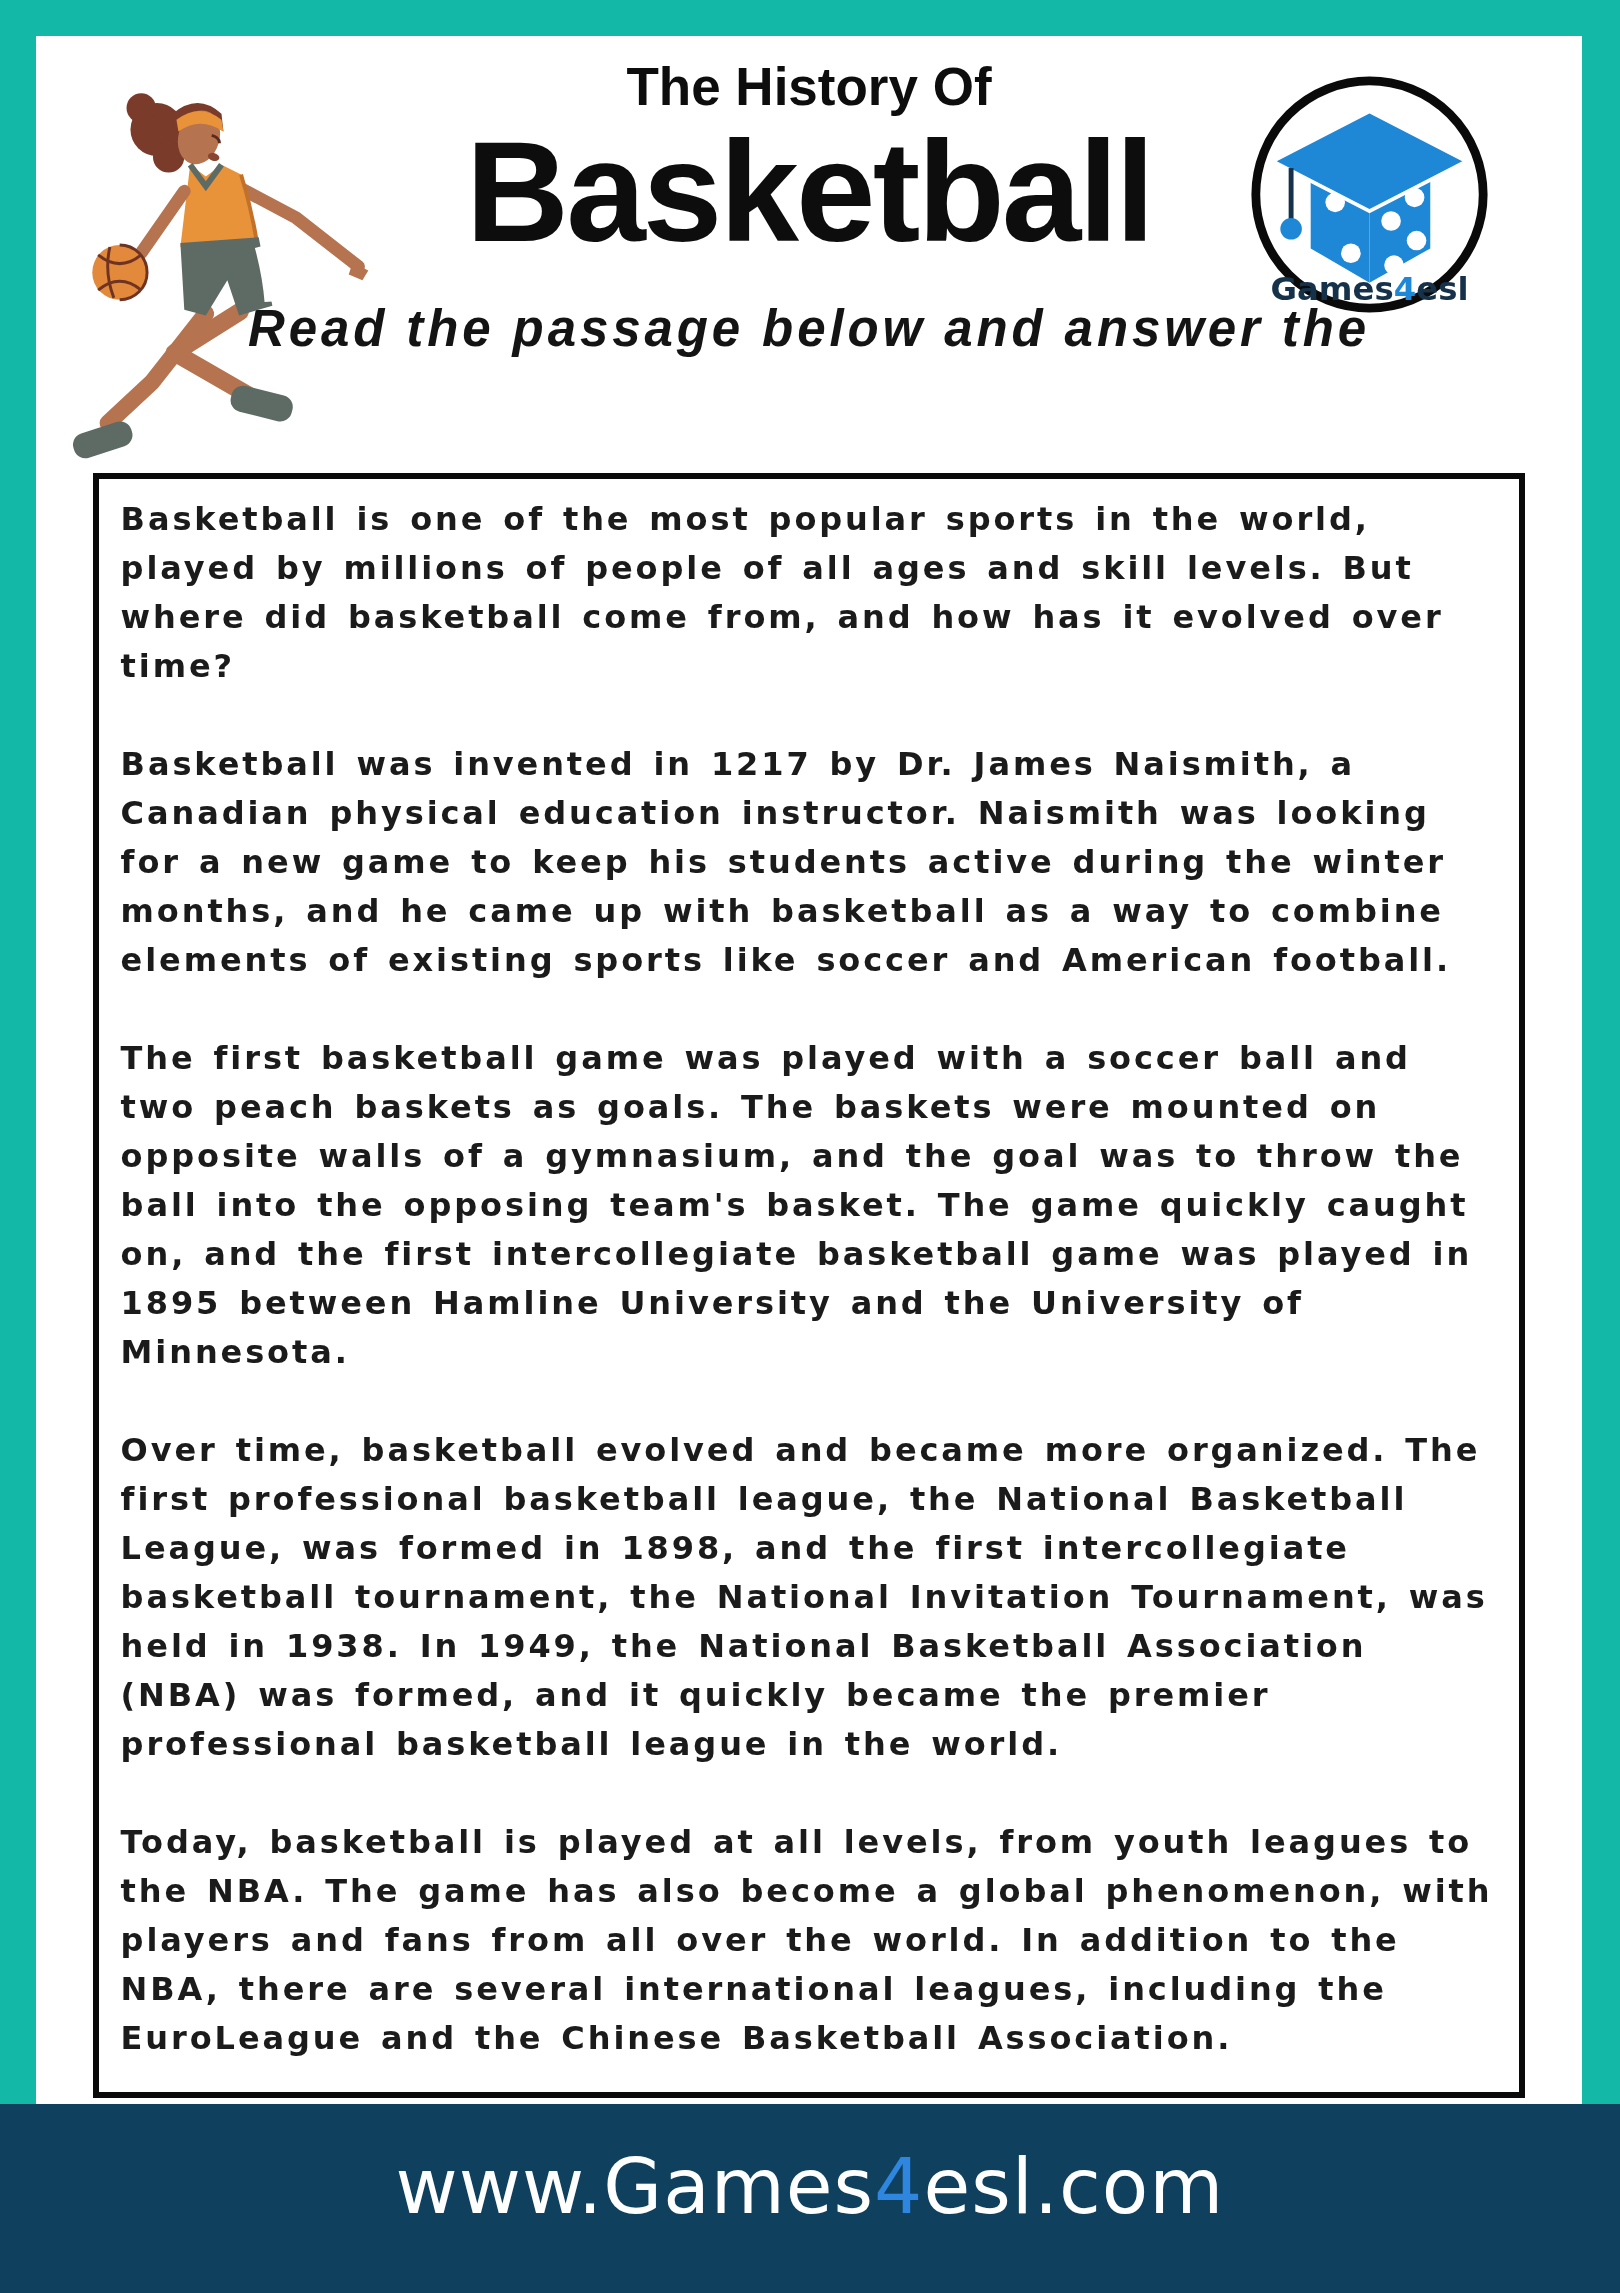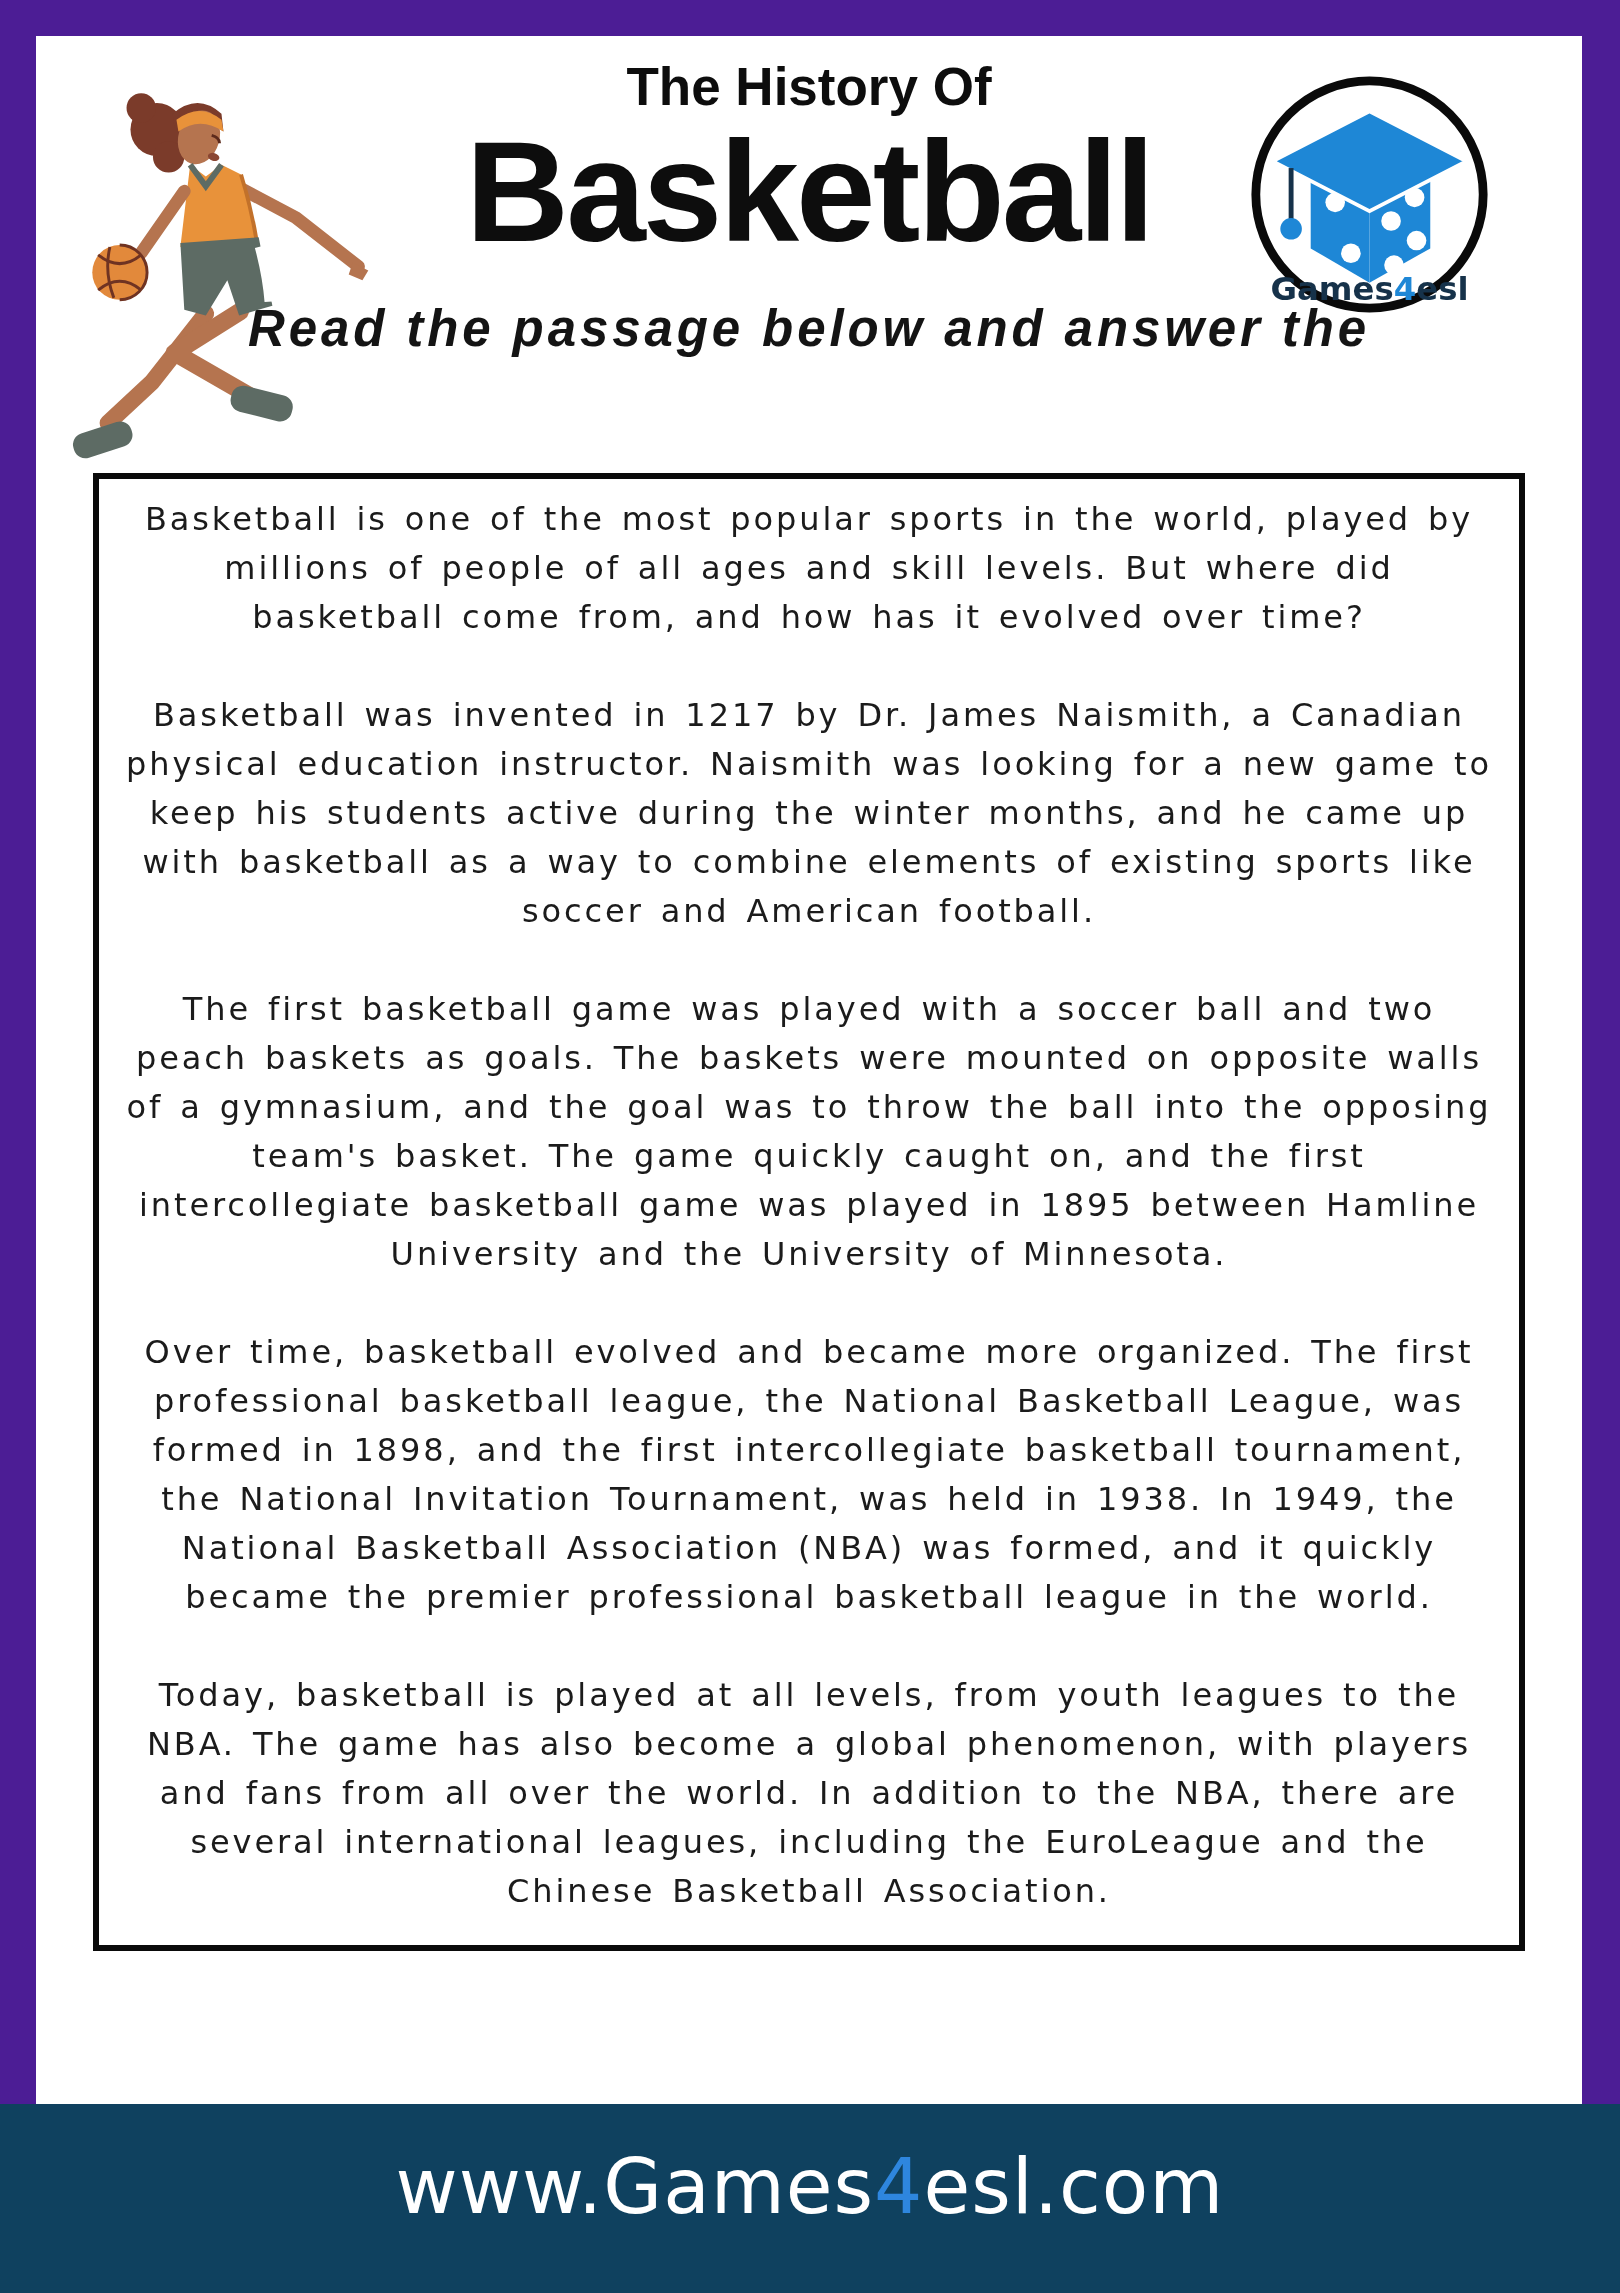--- a/index.html
+++ b/index.html
@@ -1,19 +1,19 @@
 <!DOCTYPE html>
 <html><head>
 <meta charset="utf-8">
 <style>
   html,body { margin:0; padding:0; background:#0f415f; }
   .page {
     position:relative;
     width:1620px; height:2269px;
-    background:#4c1d95;
+    background:#14b8a6;
     font-family:"DejaVu Sans", sans-serif;
     overflow:hidden;
   }
   .content {
     position:absolute;
     left:36px; top:36px; right:38px; bottom:165px;
     background:#ffffff;
   }
   .header { position:relative; height:437px; }
   .player-illustration {
@@ -39,22 +39,22 @@
     margin-top:27.4px;
     font-family:"Liberation Sans", sans-serif;
     font-style:italic; font-weight:bold;
     font-size:51px; color:#141414;
     letter-spacing:3.9px; line-height:69px;
   }
   .passage-box {
     margin:0 57px;
     border:6.9px solid #0a0a0a;
     padding:15.7px 21.6px 17.6px;
-    text-align:center;
     background:#ffffff;
+    font-weight:bold;
   }
   .passage-box p {
     margin:0 0 49px;
     font-size:32px; line-height:49px;
     letter-spacing:2.9px; word-spacing:3.9px;
     color:#1b1b1b;
   }
   .passage-box p:last-child { margin-bottom:12px; }
   .footer {
     position:absolute; left:0; right:0; bottom:0; height:165px;

